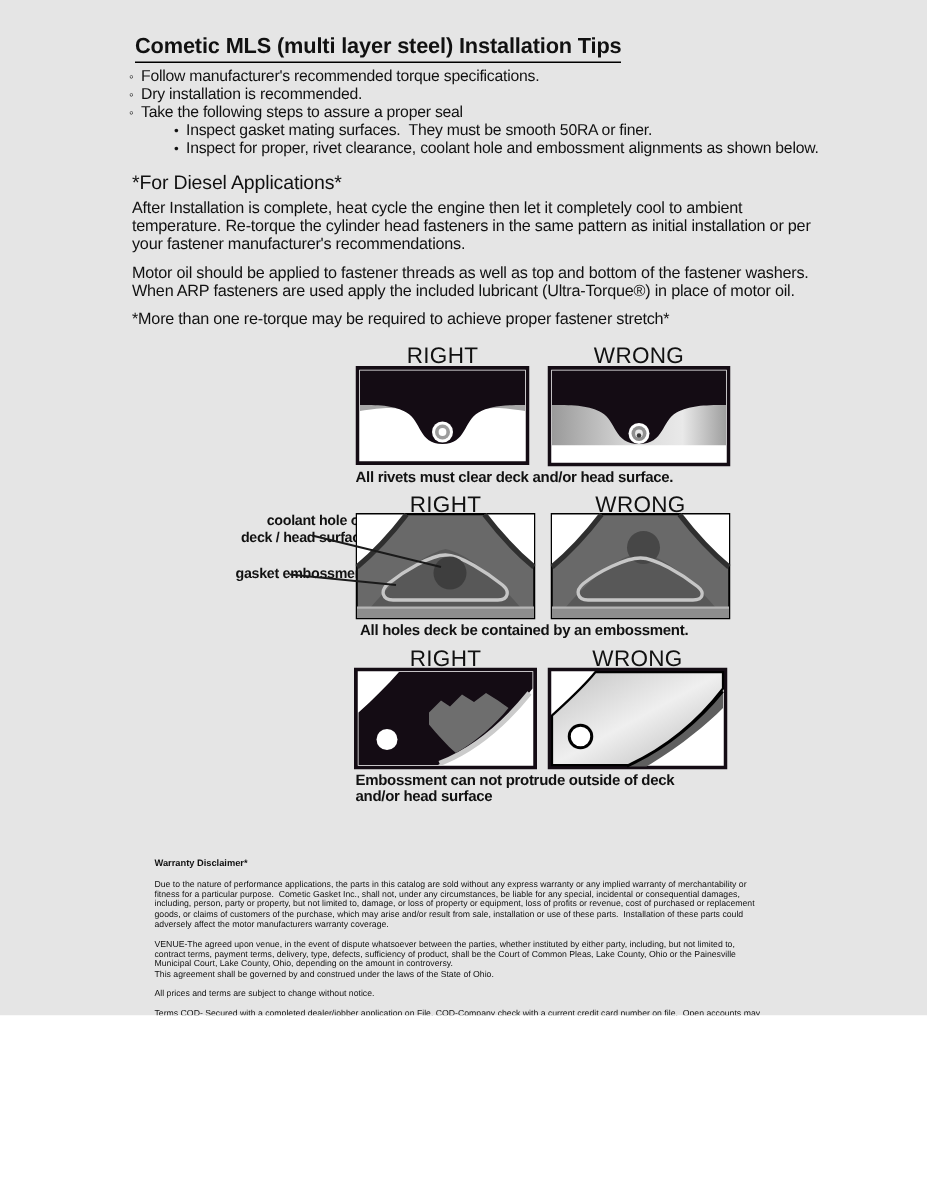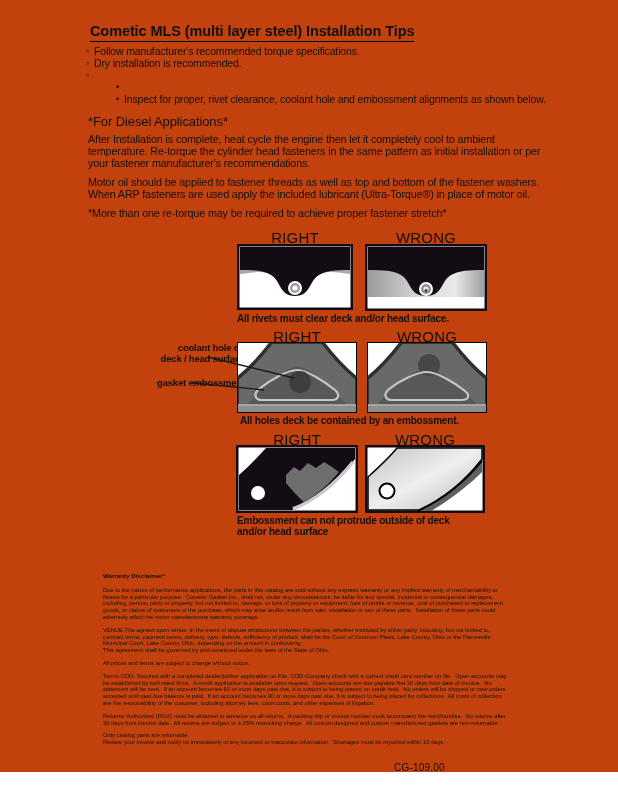--- a/index.html
+++ b/index.html
@@ -1,16 +1,16 @@
 <!DOCTYPE html>
 <html><head>
 <meta charset="utf-8">
 <style>
   html,body{margin:0;padding:0;background:#ffffff;}
-  .page{position:relative;width:618px;height:772px;background:#c2410c;overflow:hidden;
+  .page{position:relative;width:618px;height:677px;background:#e5e5e5;overflow:hidden;
         font-family:"Liberation Sans","DejaVu Sans",sans-serif;color:#111;}
   .abs{position:absolute;}
   
   .doc-title{font-size:14.5px;font-weight:bold;letter-spacing:-0.1px;
              border-bottom:1.6px solid #000;padding-bottom:2px;display:inline-block;}
   
   .bullets{font-size:10.5px;letter-spacing:-0.15px;line-height:12px;}
   .brow{display:flex;align-items:flex-start;}
   .brow.sub{padding-left:30px;}
   .bm{width:8px;flex:0 0 8px;font-size:9px;line-height:12px;}
@@ -46,23 +46,25 @@
     <div class="brow">
       <span class="bm">◦</span>
       <span class="bt">Follow manufacturer's recommended torque specifications.</span>
     </div>
     <div class="brow">
       <span class="bm">◦</span>
       <span class="bt">Dry installation is recommended.</span>
     </div>
     <div class="brow">
       <span class="bm">◦</span>
+      <span class="bt">Take the following steps to assure a proper seal</span>
     </div>
     <div class="brow sub">
       <span class="bm">•</span>
+      <span class="bt">Inspect gasket mating surfaces.  They must be smooth 50RA or finer.</span>
     </div>
     <div class="brow sub">
       <span class="bm">•</span>
       <span class="bt">Inspect for proper, rivet clearance, coolant hole and embossment alignments as shown below.</span>
     </div>
   </div>
 
   <div class="abs diesel" style="left:88px;top:116px;">
     <h2>*For Diesel Applications*</h2>
     <p>After Installation is complete, heat cycle the engine then let it completely cool to ambient temperature. Re-torque the cylinder head fasteners in the same pattern as initial installation or per your fastener manufacturer's recommendations.</p>

